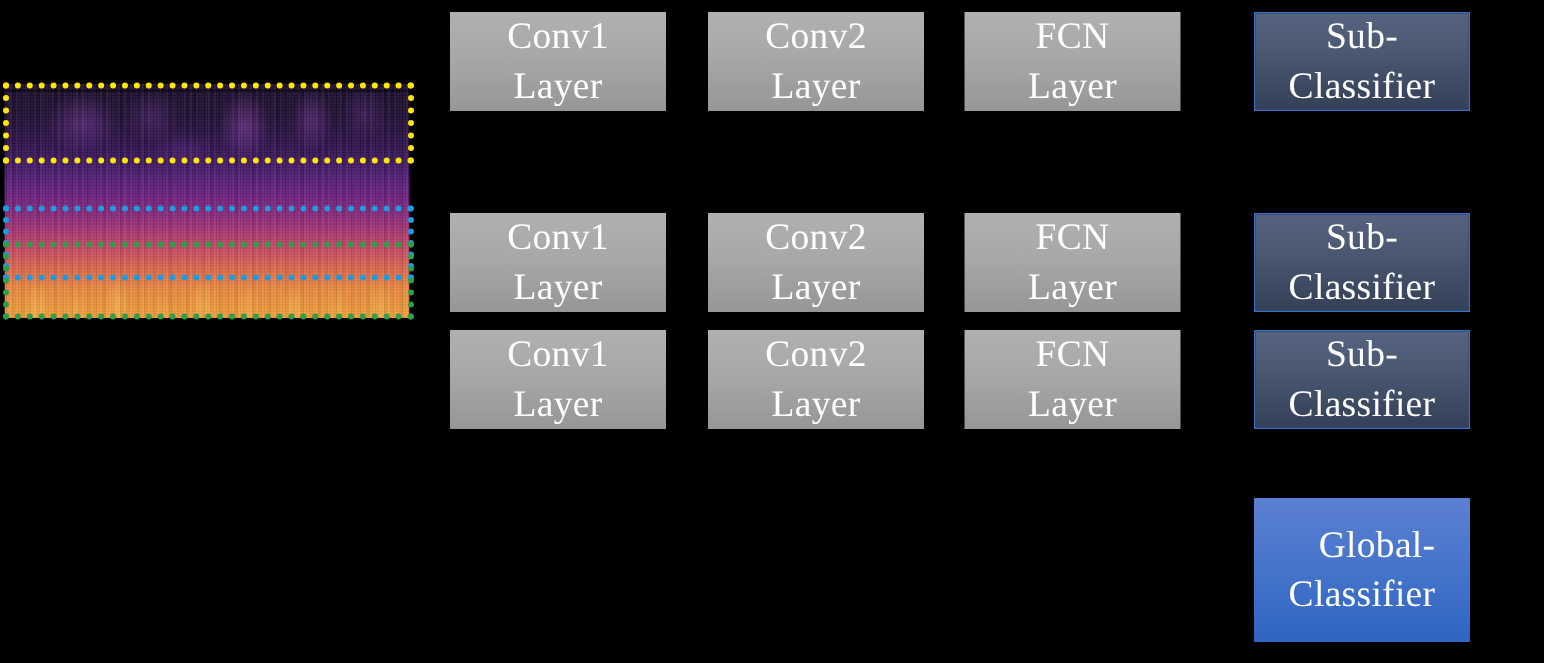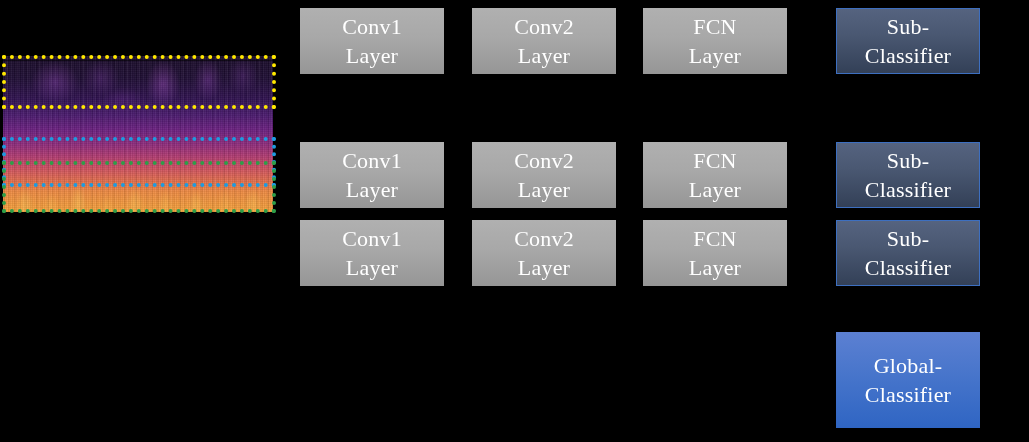--- a/index.html
+++ b/index.html
@@ -125,37 +125,38 @@
 
   
   .box {
     position: absolute;
     box-sizing: border-box;
     display: flex;
     flex-direction: column;
     align-items: center;
     justify-content: center;
     color: #ffffff;
-    font-size: 22px;
+    font-size: 25px;
     line-height: 1.32;
     text-align: center;
     white-space: pre-line;
     letter-spacing: 0.2px;
   }
   .box-gray {
     background: linear-gradient(to bottom, #b0b0b0 0%, #a8a8a8 45%, #969696 100%);
     border: none;
   }
   .box-sub {
     background: linear-gradient(to bottom, #55637f 0%, #4a5872 40%, #334057 100%);
     border: 1px solid #3d6fc0;
   }
   .box-global {
     background: linear-gradient(to bottom, #5c80d2 0%, #4775cb 45%, #2f65c3 100%);
     border: none;
+    text-align: right;
   }
 </style>
 </head>
 <body>
 
 <div id="canvas">
 
   <div class="spectrogram">
     <div class="spec-layer spec-base"></div>
     <div class="spec-layer spec-blobs"></div>

